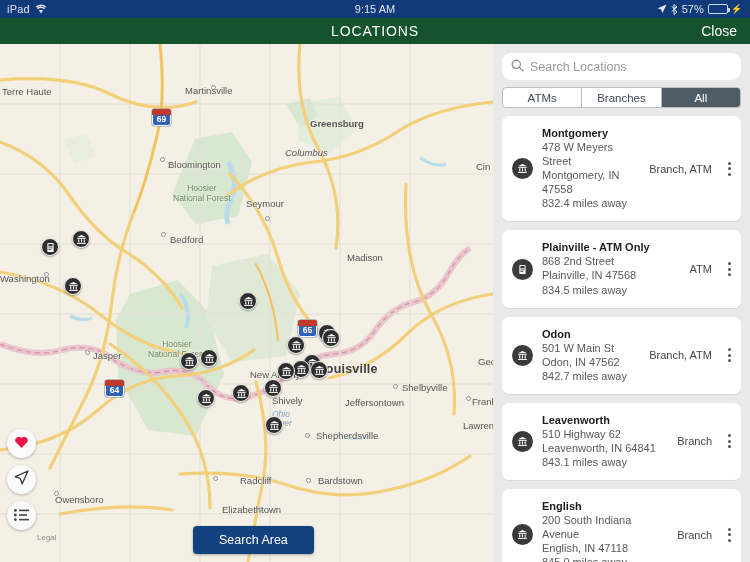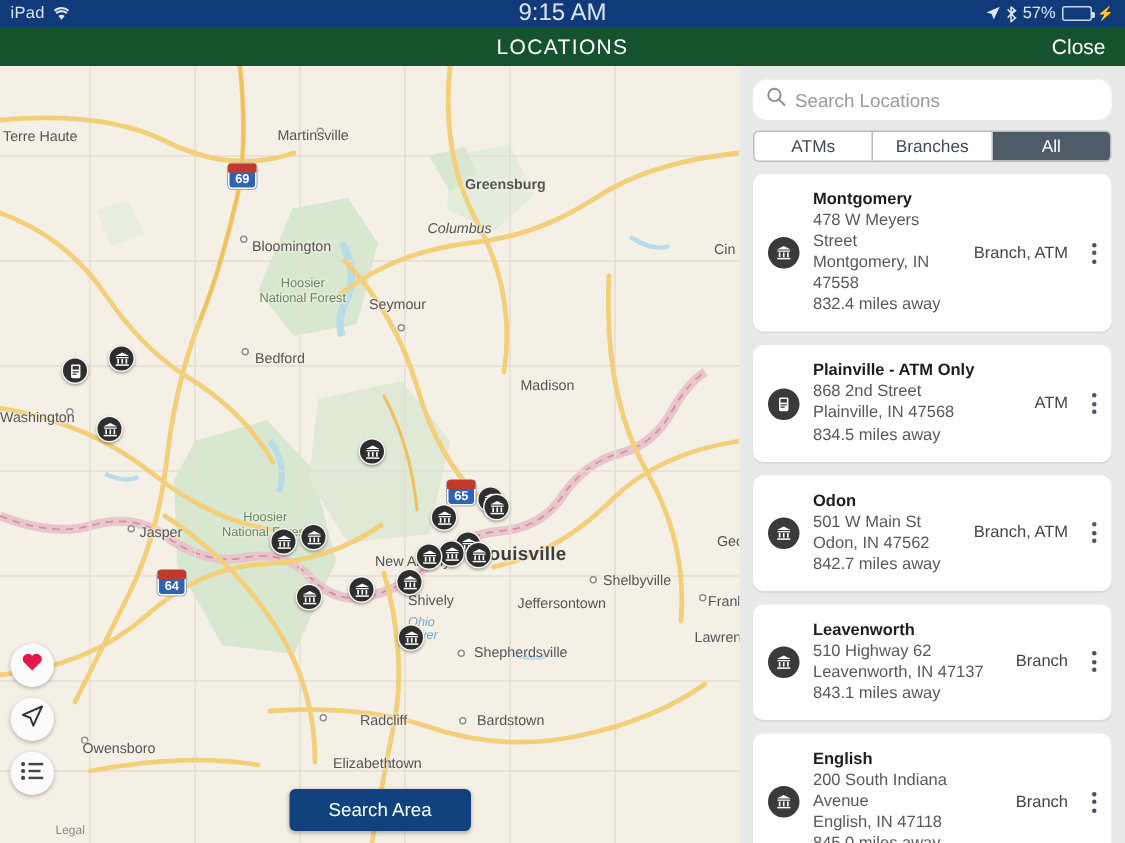--- a/index.html
+++ b/index.html
@@ -13,21 +13,21 @@
 
   
   .statusbar {
     position:absolute; top:0; left:0; width:750px; height:18px;
     background:#103A7A; color:#dfe6f2;
     font-size:11px; display:flex; align-items:center;
     padding:0 7px;
   }
   .sb-left { display:flex; align-items:center; gap:5px; }
   .sb-device { font-size:11px; letter-spacing:.2px; }
-  .sb-center { position:absolute; left:0; right:0; text-align:center; font-size:16px; }
+  .sb-center { position:absolute; left:0; right:0; text-align:center; font-size:11px; }
   .sb-right { margin-left:auto; display:flex; align-items:center; gap:4px; position:relative; z-index:2; font-size:11px; }
   .wifi-ico svg, .loc-ico svg, .bt-ico svg { display:block; }
   .batt {
     width:20px; height:10px; border:1px solid #cfd9ea; border-radius:2px;
     position:relative; padding:1px;
   }
   .batt:after {
     content:""; position:absolute; right:-3px; top:3px;
     width:2px; height:4px; background:#cfd9ea; border-radius:0 1px 1px 0;
   }
@@ -85,21 +85,21 @@
   }
   .pin svg { display:block; }
 
   
   .mapctrls { position:absolute; left:7px; bottom:32px; display:flex; flex-direction:column; gap:7px; }
   .mapbtn {
     width:29px; height:29px; border-radius:50%;
     background:#fbfbfb; box-shadow:0 1px 3px rgba(0,0,0,.28);
     display:flex; align-items:center; justify-content:center; cursor:pointer;
   }
-  .legal { position:absolute; left:8px; bottom:4px; font-size:8px; color:#8a8a8a;padding-left:29px; }
+  .legal { position:absolute; left:8px; bottom:20px; font-size:8px; color:#8a8a8a;padding-left:29px; }
   .searcharea {
     position:absolute; left:193px; bottom:8px;
     background:#11427f; color:#fff; font-size:12.5px;
     padding:7px 26px; border-radius:4px; cursor:pointer;
     box-shadow:0 1px 3px rgba(0,0,0,.3);
   }
 
   
   .panel {
     position:absolute; top:44px; left:493px; width:257px; height:518px;
@@ -603,21 +603,21 @@
               <rect x="1.4" y="4.4" width="9.2" height=".9" fill="#fff"></rect>
               <rect x="2.4" y="5.8" width="1.2" height="3.4" fill="#fff"></rect>
               <rect x="5.4" y="5.8" width="1.2" height="3.4" fill="#fff"></rect>
               <rect x="8.4" y="5.8" width="1.2" height="3.4" fill="#fff"></rect>
               <rect x="1.2" y="9.7" width="9.6" height="1.1" fill="#fff"></rect>
             </svg>
           </div>
           <div class="card-body">
             <div class="card-name">Leavenworth</div>
             <div class="card-line">510 Highway 62</div>
-            <div class="card-line">Leavenworth, IN 47137</div>
+            <div class="card-line">Leavenworth, IN 64841</div>
             <div class="card-line">843.1 miles away</div>
           </div>
           <div class="card-type">Branch</div>
           <div class="kebab">
             <i></i>
             <i></i>
             <i></i>
           </div>
         </div>
         <div class="card">

